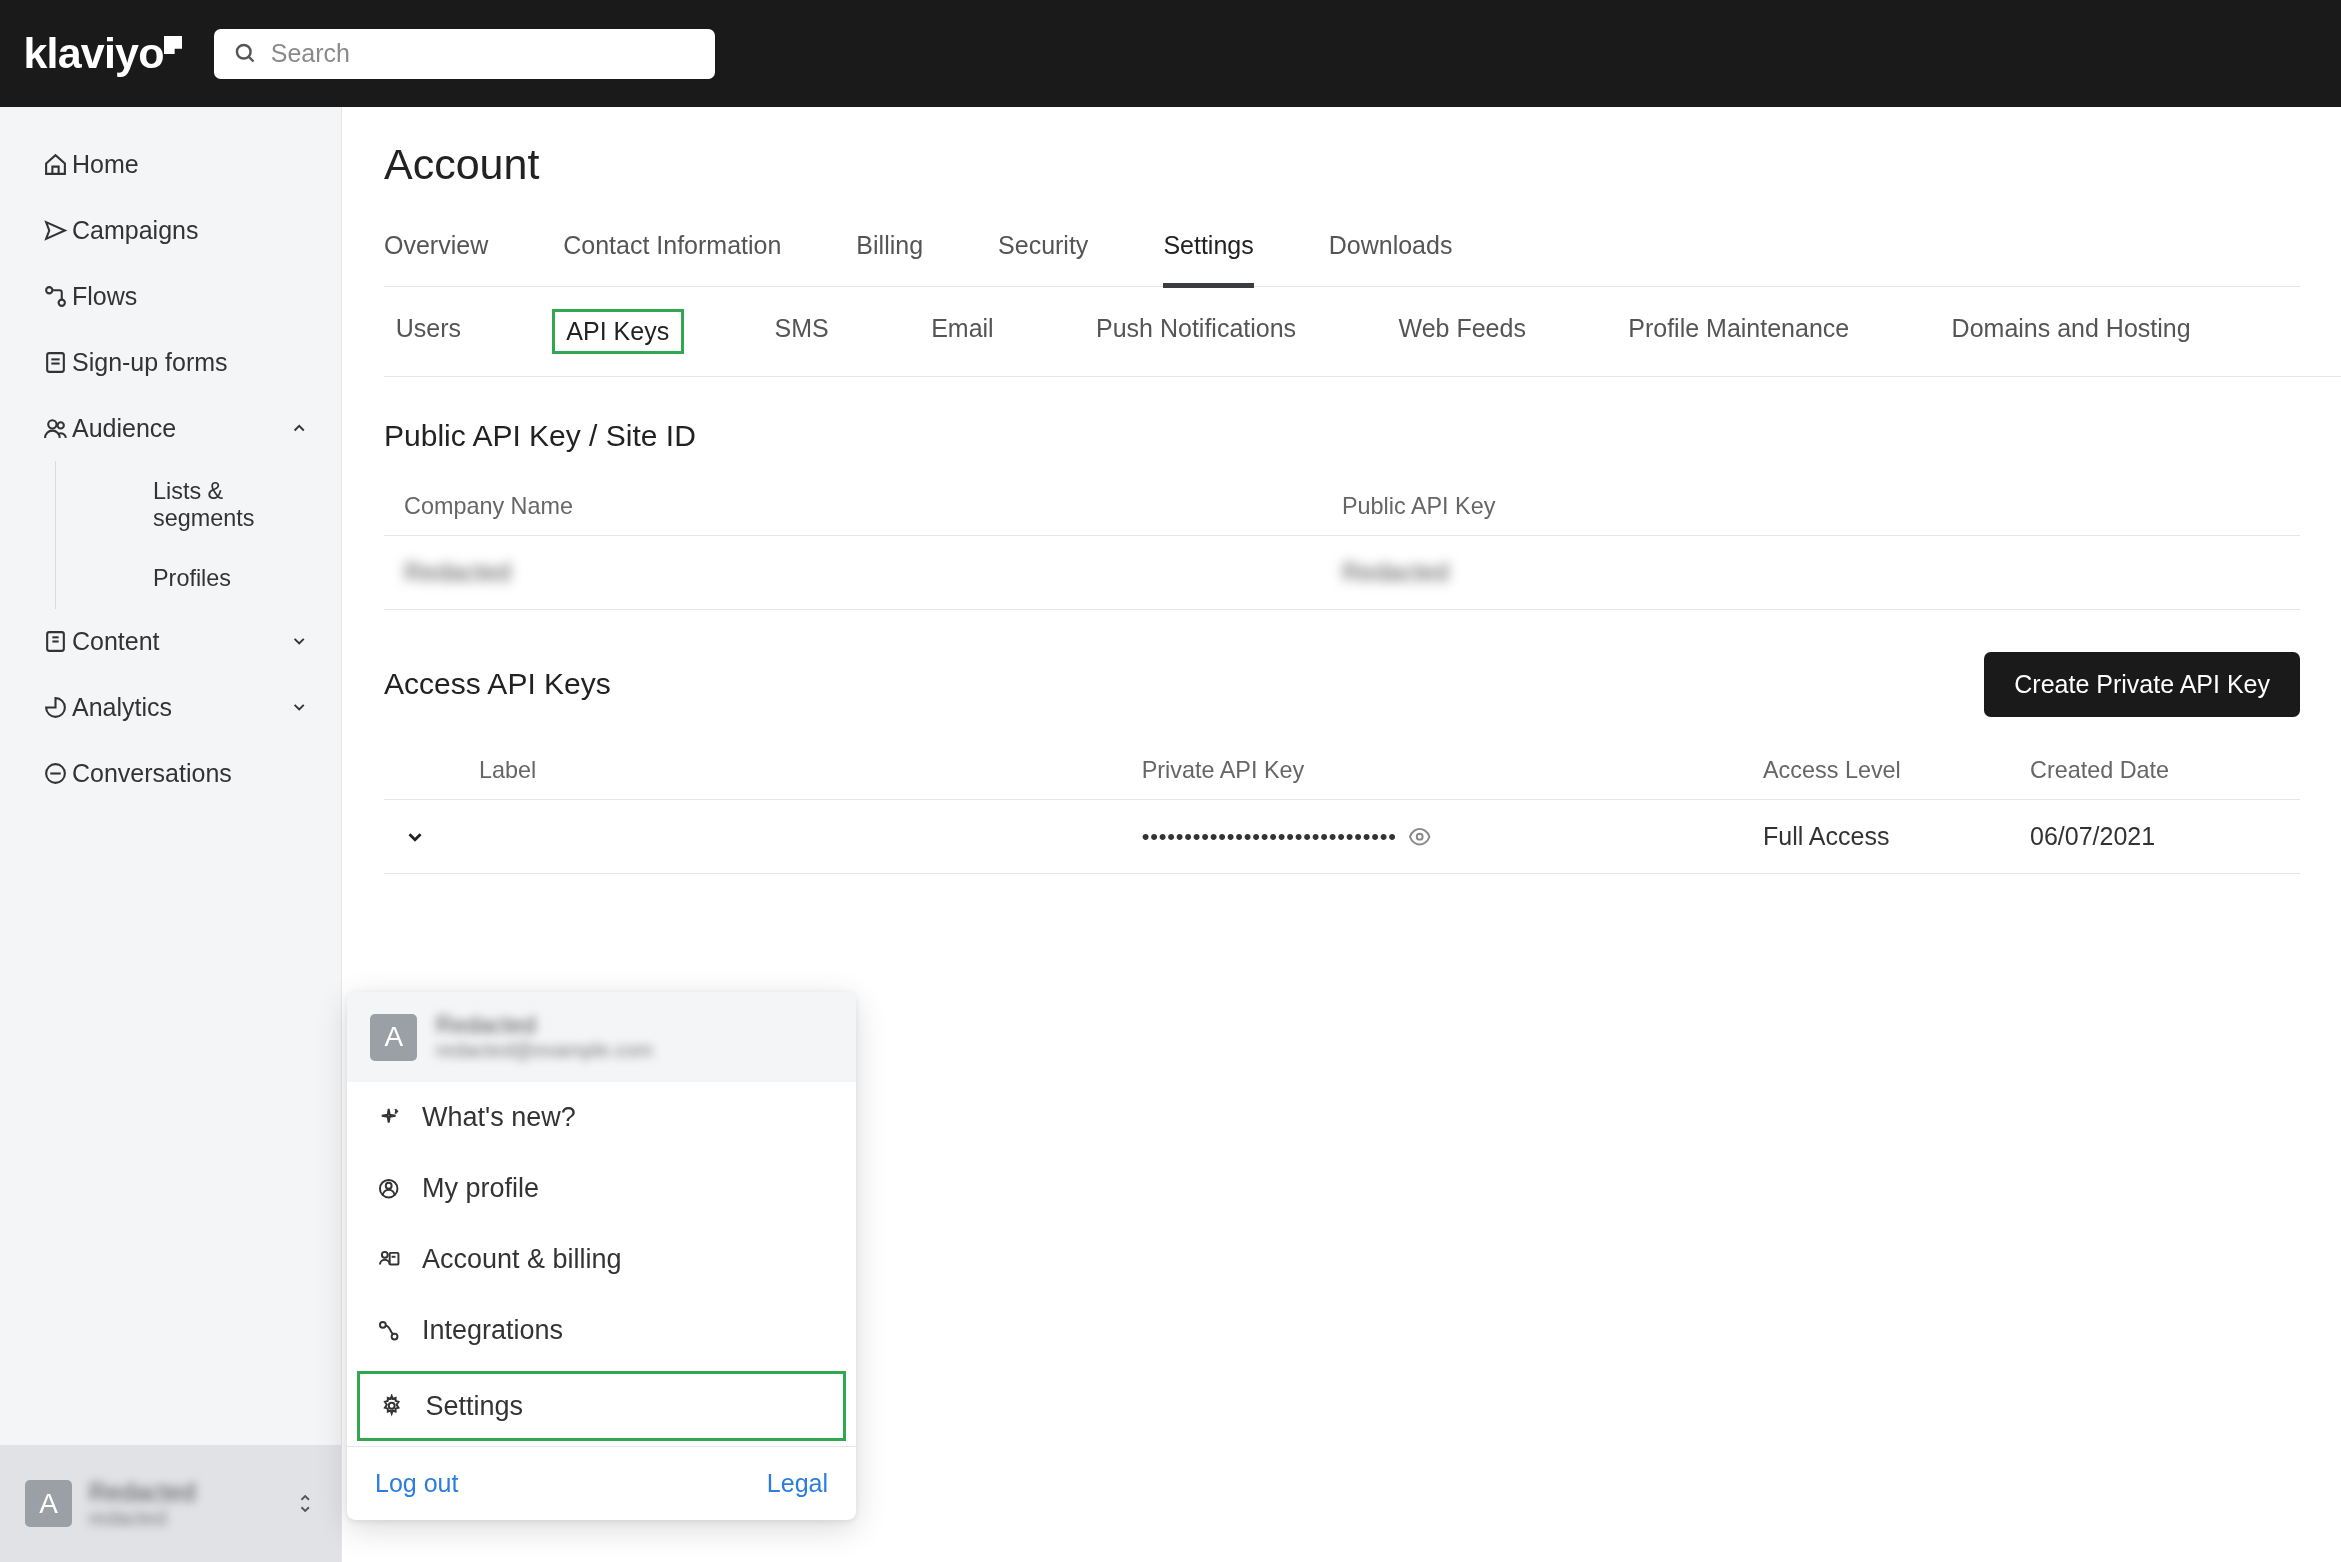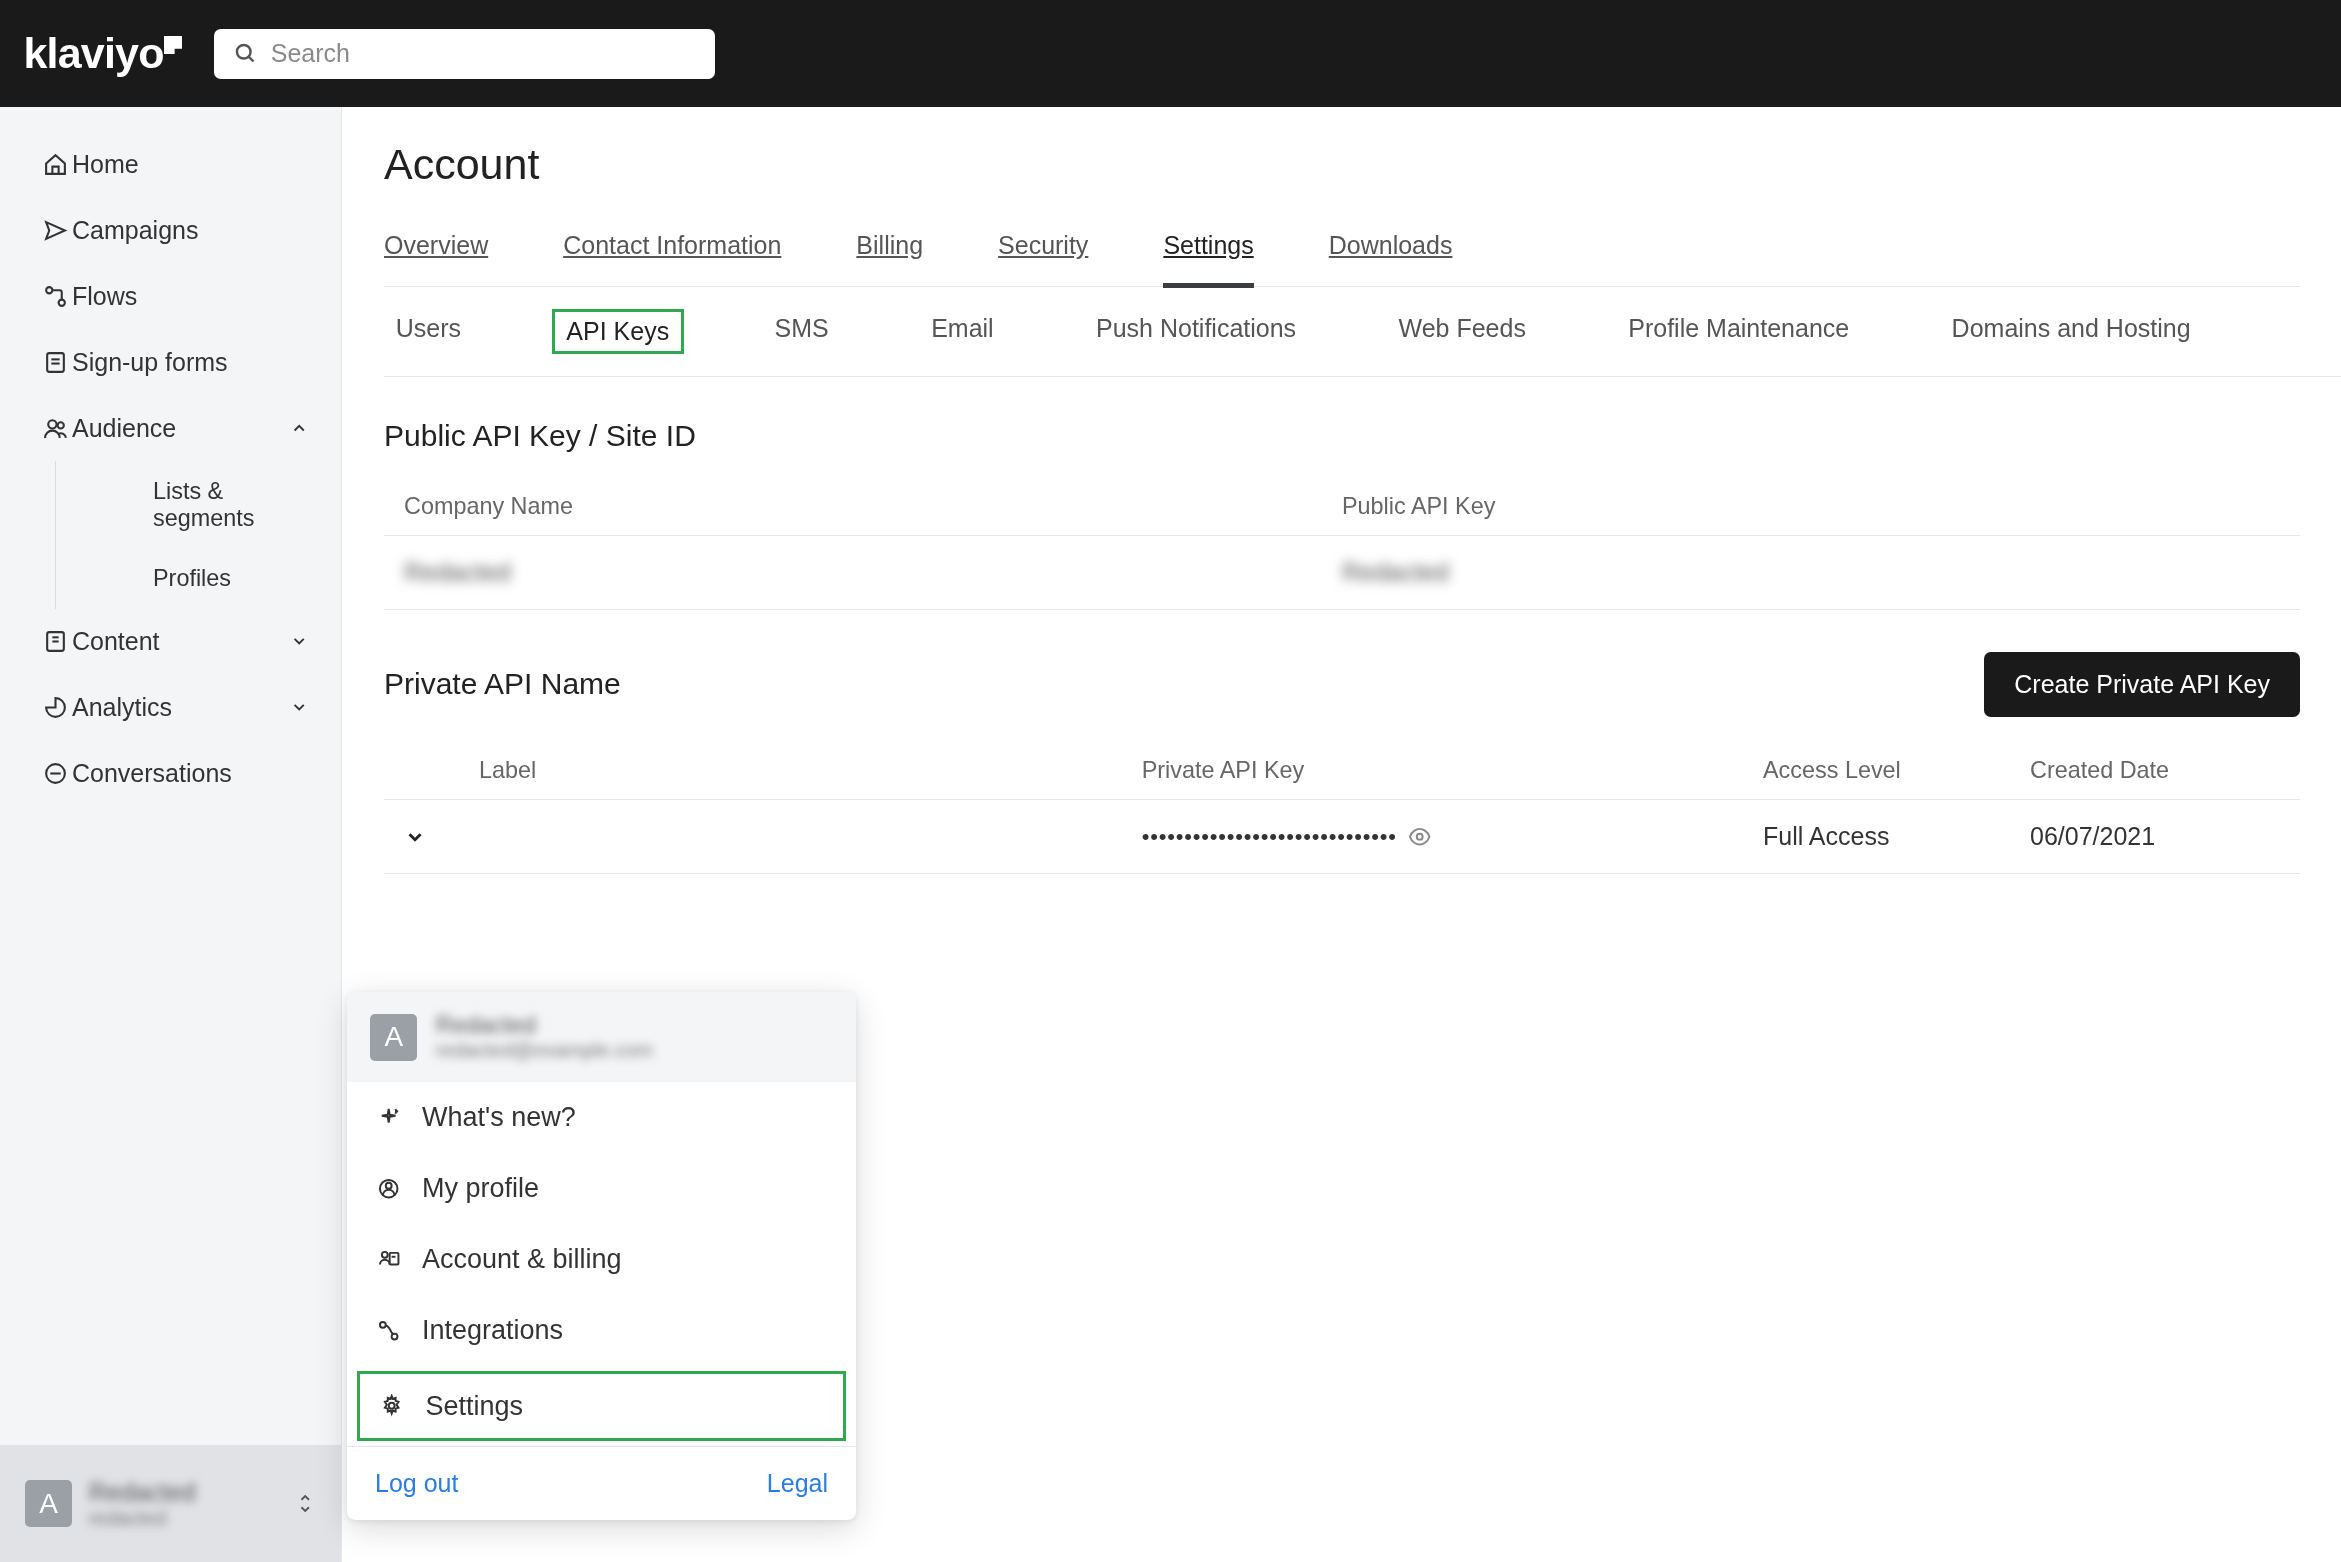--- a/index.html
+++ b/index.html
@@ -26,21 +26,21 @@
 .avatar { width: 47px; height: 47px; background: #9aa0a6; color: #fff; border-radius: 5px; display: flex; align-items: center; justify-content: center; font-size: 28px; }
 .sb-ft-text { flex: 1; }
 .sb-ft-name { font-size: 25px; color: #555; filter: blur(5px); }
 .sb-ft-sub { font-size: 20px; color: #777; filter: blur(5px); }
 .chevrons { width: 20px; }
 
 .main { flex: 1; background: #fff; padding: 33px 42px; overflow: hidden; position: relative; }
 .page-title { font-size: 43px; font-weight: 500; color: #222; margin-bottom: 25px; }
 
 .tabs-primary { display: flex; gap: 75px; border-bottom: 0.8px solid #e4e6ea; margin-bottom: 0; }
-.tabs-primary .tab { padding: 16.7px 0 23.4px; font-size: 25px; color: #555; cursor: pointer; border-bottom: 5px solid transparent; margin-bottom: -2.5px; text-decoration: underline; }
+.tabs-primary .tab { padding: 16.7px 0 23.4px; font-size: 25px; color: #555; cursor: pointer; border-bottom: 5px solid transparent; margin-bottom: -2.5px; }
 .tabs-primary .tab.active { border-bottom-color: #3a3c40; color: #222; }
 
 .tabs-secondary { display: flex; gap: 79px; border-bottom: 0.8px solid #e4e6ea; padding: 22px 0; margin-right: -42px; }
 .tabs-secondary .stab { font-size: 25px; color: #555; cursor: pointer; padding: 5px 11.7px; }
 .tabs-secondary .stab.highlight { border: 3.3px solid #2fa84f; color: #222; }
 
 .section-title { font-size: 30px; font-weight: 500; margin-top: 42px; margin-bottom: 25px; color: #222; }
 .section-row { display: flex; justify-content: space-between; align-items: center; margin-top: 42px; margin-bottom: 25px; }
 .section-row .section-title { margin: 0; }
 
@@ -234,21 +234,21 @@
         <div class="cell-company">Company Name</div>
         <div class="cell-pubkey">Public API Key</div>
       </div>
       <div class="trow">
         <div class="cell-company blurred">Redacted</div>
         <div class="cell-pubkey blurred">Redacted</div>
       </div>
     </div>
 
     <div class="section-row">
-      <div class="section-title">Private API Name</div>
+      <div class="section-title">Access API Keys</div>
       <button class="btn-dark">Create Private API Key</button>
     </div>
     <div class="table">
       <div class="thead">
         <div class="cell-expand"></div>
         <div class="cell-label">Label</div>
         <div class="cell-pkey">Private API Key</div>
         <div class="cell-access">Access Level</div>
         <div class="cell-date">Created Date</div>
       </div>

